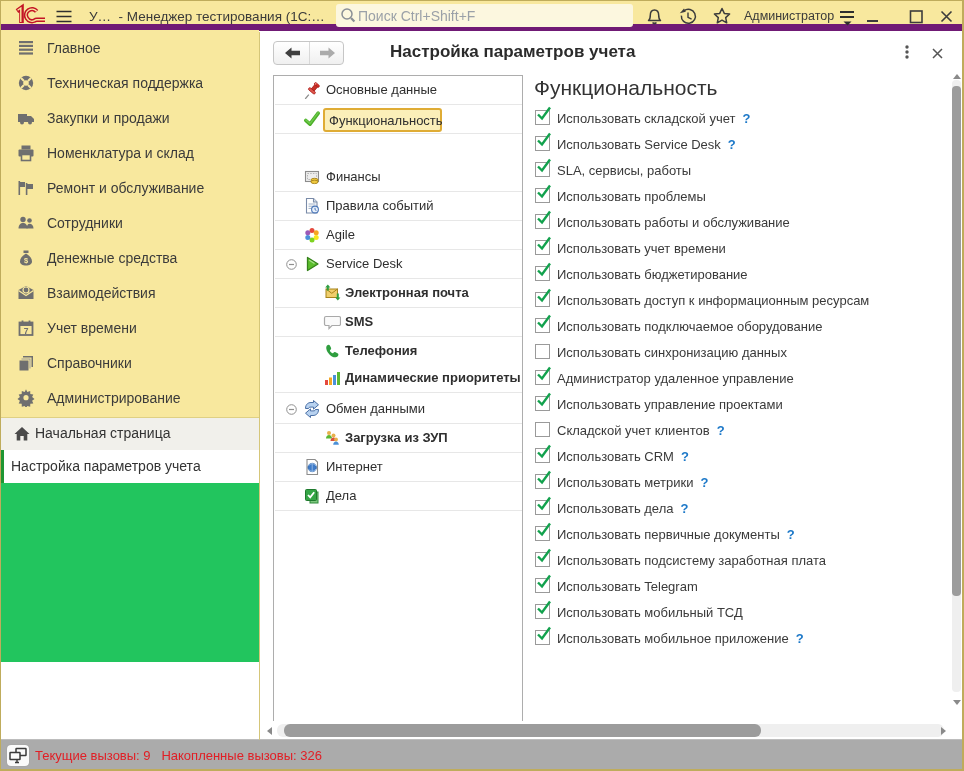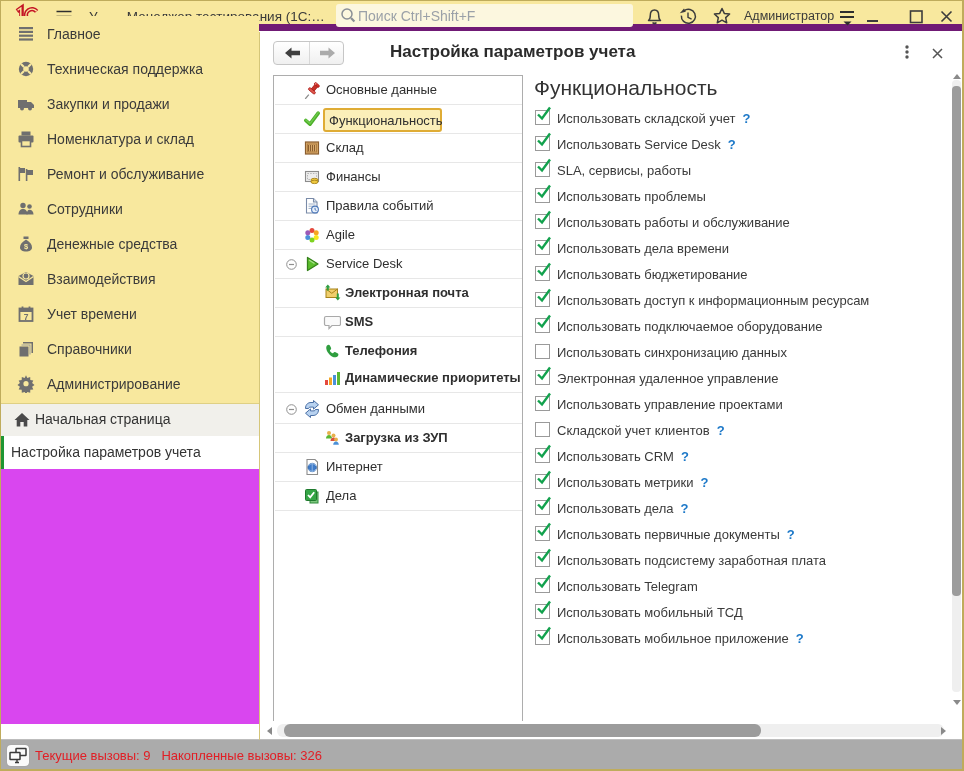--- a/index.html
+++ b/index.html
@@ -6,21 +6,21 @@
 html,body { width:964px; height:771px; }
 body { font-family:"Liberation Sans", sans-serif; position:relative; background:#BFAC5C; overflow:hidden; }
 
 #win { position:absolute; left:1px; top:1px; width:961px; height:768px; background:#fff; }
 
 #titlebar { position:absolute; left:0; top:0; width:961px; height:30px; background:#F8E89E; border-bottom:7px solid #701a75; }
 #titlebar .ttext { position:absolute; left:88px; top:8px; font-size:13.5px; color:#3A3A3A; }
 #searchbox { position:absolute; left:335px; top:3px; width:297px; height:23px; background:#FCF7DF; border-radius:3px; }
 #searchbox span { position:absolute; left:22px; top:4px; font-size:14px; color:#9BA1A8; }
 
-#sidebar { position:absolute; left:0; top:15px; width:258px; height:708px; background:#d946ef; }
+#sidebar { position:absolute; left:0; top:29px; width:258px; height:632px; background:#22c55e; }
 #sideyellow { position:absolute; left:0; top:0; width:258px; height:388px; background:#F8E89E; border-bottom:1px solid #DFD084; }
 #sideborder { position:absolute; left:258px; top:31px; width:1px; height:708px; background:#D5C679; z-index:5; }
 .mitem { position:absolute; left:0; width:258px; height:35px; }
 .mitem .lbl { position:absolute; left:46px; top:9px; font-size:14px; color:#3B3B3B; }
 .mitem svg { position:absolute; left:16px; top:8px; }
 #homerow { position:absolute; left:0; top:388px; width:258px; height:32px; background:#F1F0EB;text-align:center; }
 #homerow .lbl { position:absolute; left:34px; top:7px; font-size:14px; color:#333; }
 #activerow { position:absolute; left:0; top:420px; width:258px; height:33px; background:#fff; }
 #activerow .bar { position:absolute; left:0; top:0; width:3px; height:33px; background:#1E9632; }
 #activerow .lbl { position:absolute; left:10px; top:8px; font-size:14px; color:#333; }
@@ -275,30 +275,20 @@
         </div>
       <div class="trow" style="top:29px">
           <svg class="ic" width="18" height="18">
             <path d="M2.8,10.5 L7,14.2 L15.2,3.2" fill="none" stroke="#4CAF28" stroke-width="3.6" stroke-linecap="round" stroke-linejoin="round"></path>
             <path d="M2.8,10.5 L7,14.2 L15.2,3.2" fill="none" stroke="#6DC94C" stroke-width="1.4" stroke-linecap="round" stroke-linejoin="round" transform="translate(0,-0.6)"></path>
           </svg>
           <div id="hl">
             <span>Функциональность</span>
           </div>
         </div>
-      <div class="trow" style="top:58px">
-          <svg class="ic" width="18" height="18">
-            <rect x="2.5" y="3" width="13" height="12" fill="#D8A96A" stroke="#8B5E2F" stroke-width="1.2"></rect>
-            <g stroke="#8B5E2F" stroke-width="1">
-              <path d="M5.5,6 v6.5 M7.5,6 v6.5 M9.5,6 v6.5 M11.5,6 v6.5"></path>
-            </g>
-            <rect x="4.5" y="5" width="9" height="8" fill="none" stroke="#B07F42" stroke-width="1"></rect>
-          </svg>
-          <span class="lbl">Склад</span>
-        </div>
       <div class="trow" style="top:87px">
           <svg class="ic" width="18" height="18">
             <rect x="2.5" y="3.5" width="13" height="10" fill="#EDEDED" stroke="#8C8C8C" stroke-width="1.1"></rect>
             <rect x="4.5" y="5.5" width="9" height="6" fill="none" stroke="#B5B5B5" stroke-width="1" stroke-dasharray="1.5,1.2"></rect>
             <g>
               <ellipse cx="11.5" cy="12" rx="3.6" ry="1.7" fill="#EFC93F" stroke="#A8831A" stroke-width="0.9"></ellipse>
               <ellipse cx="11.5" cy="13.9" rx="3.6" ry="1.7" fill="#EFC93F" stroke="#A8831A" stroke-width="0.9"></ellipse>
             </g>
           </svg>
           <span class="lbl">Финансы</span>
@@ -452,21 +442,21 @@
           <svg class="chk" width="15" height="16">
             <path d="M1,8.5 L5,12.5 L13,1.5" stroke="#12A14D" stroke-width="2.4" fill="none"></path>
           </svg>
           <span class="lbl">Использовать работы и обслуживание</span>
         </div>
       <div class="crow" style="top:165px">
           <div class="cbox"></div>
           <svg class="chk" width="15" height="16">
             <path d="M1,8.5 L5,12.5 L13,1.5" stroke="#12A14D" stroke-width="2.4" fill="none"></path>
           </svg>
-          <span class="lbl">Использовать дела времени</span>
+          <span class="lbl">Использовать учет времени</span>
         </div>
       <div class="crow" style="top:191px">
           <div class="cbox"></div>
           <svg class="chk" width="15" height="16">
             <path d="M1,8.5 L5,12.5 L13,1.5" stroke="#12A14D" stroke-width="2.4" fill="none"></path>
           </svg>
           <span class="lbl">Использовать бюджетирование</span>
         </div>
       <div class="crow" style="top:217px">
           <div class="cbox"></div>
@@ -484,21 +474,21 @@
         </div>
       <div class="crow" style="top:269px">
           <div class="cbox"></div>
           <span class="lbl">Использовать синхронизацию данных</span>
         </div>
       <div class="crow" style="top:295px">
           <div class="cbox"></div>
           <svg class="chk" width="15" height="16">
             <path d="M1,8.5 L5,12.5 L13,1.5" stroke="#12A14D" stroke-width="2.4" fill="none"></path>
           </svg>
-          <span class="lbl">Электронная удаленное управление</span>
+          <span class="lbl">Администратор удаленное управление</span>
         </div>
       <div class="crow" style="top:321px">
           <div class="cbox"></div>
           <svg class="chk" width="15" height="16">
             <path d="M1,8.5 L5,12.5 L13,1.5" stroke="#12A14D" stroke-width="2.4" fill="none"></path>
           </svg>
           <span class="lbl">Использовать управление проектами</span>
         </div>
       <div class="crow" style="top:347px">
           <div class="cbox"></div>

